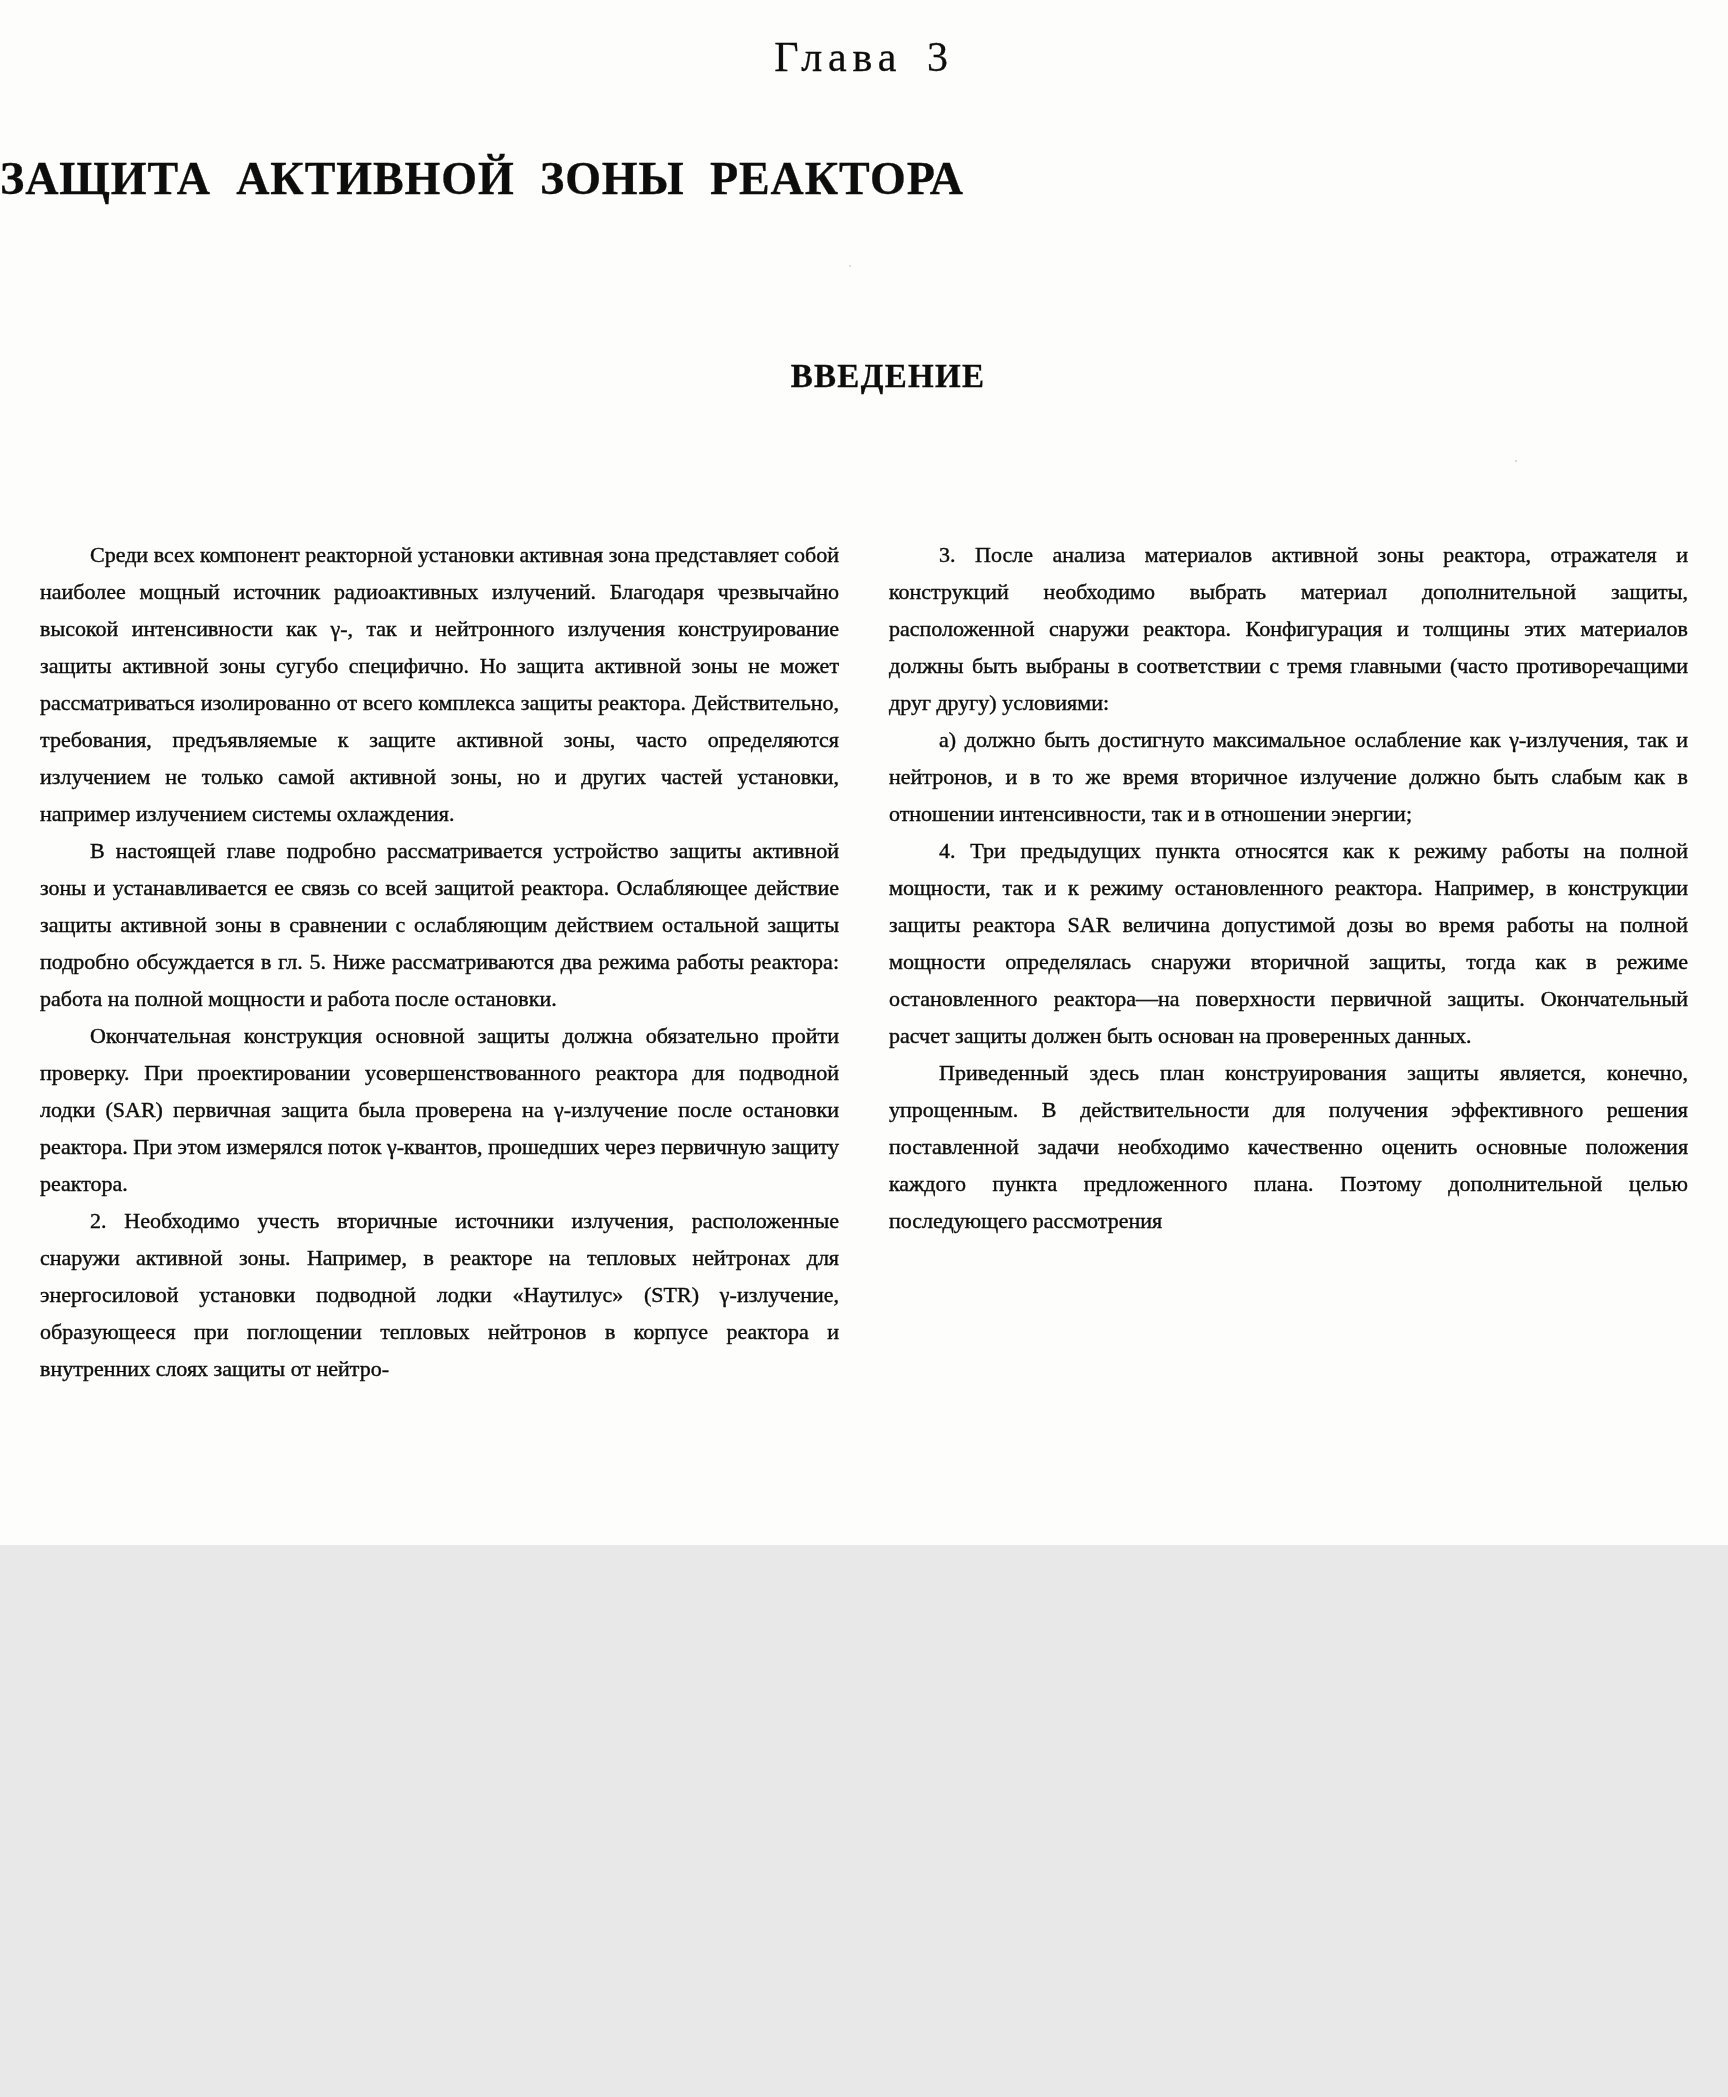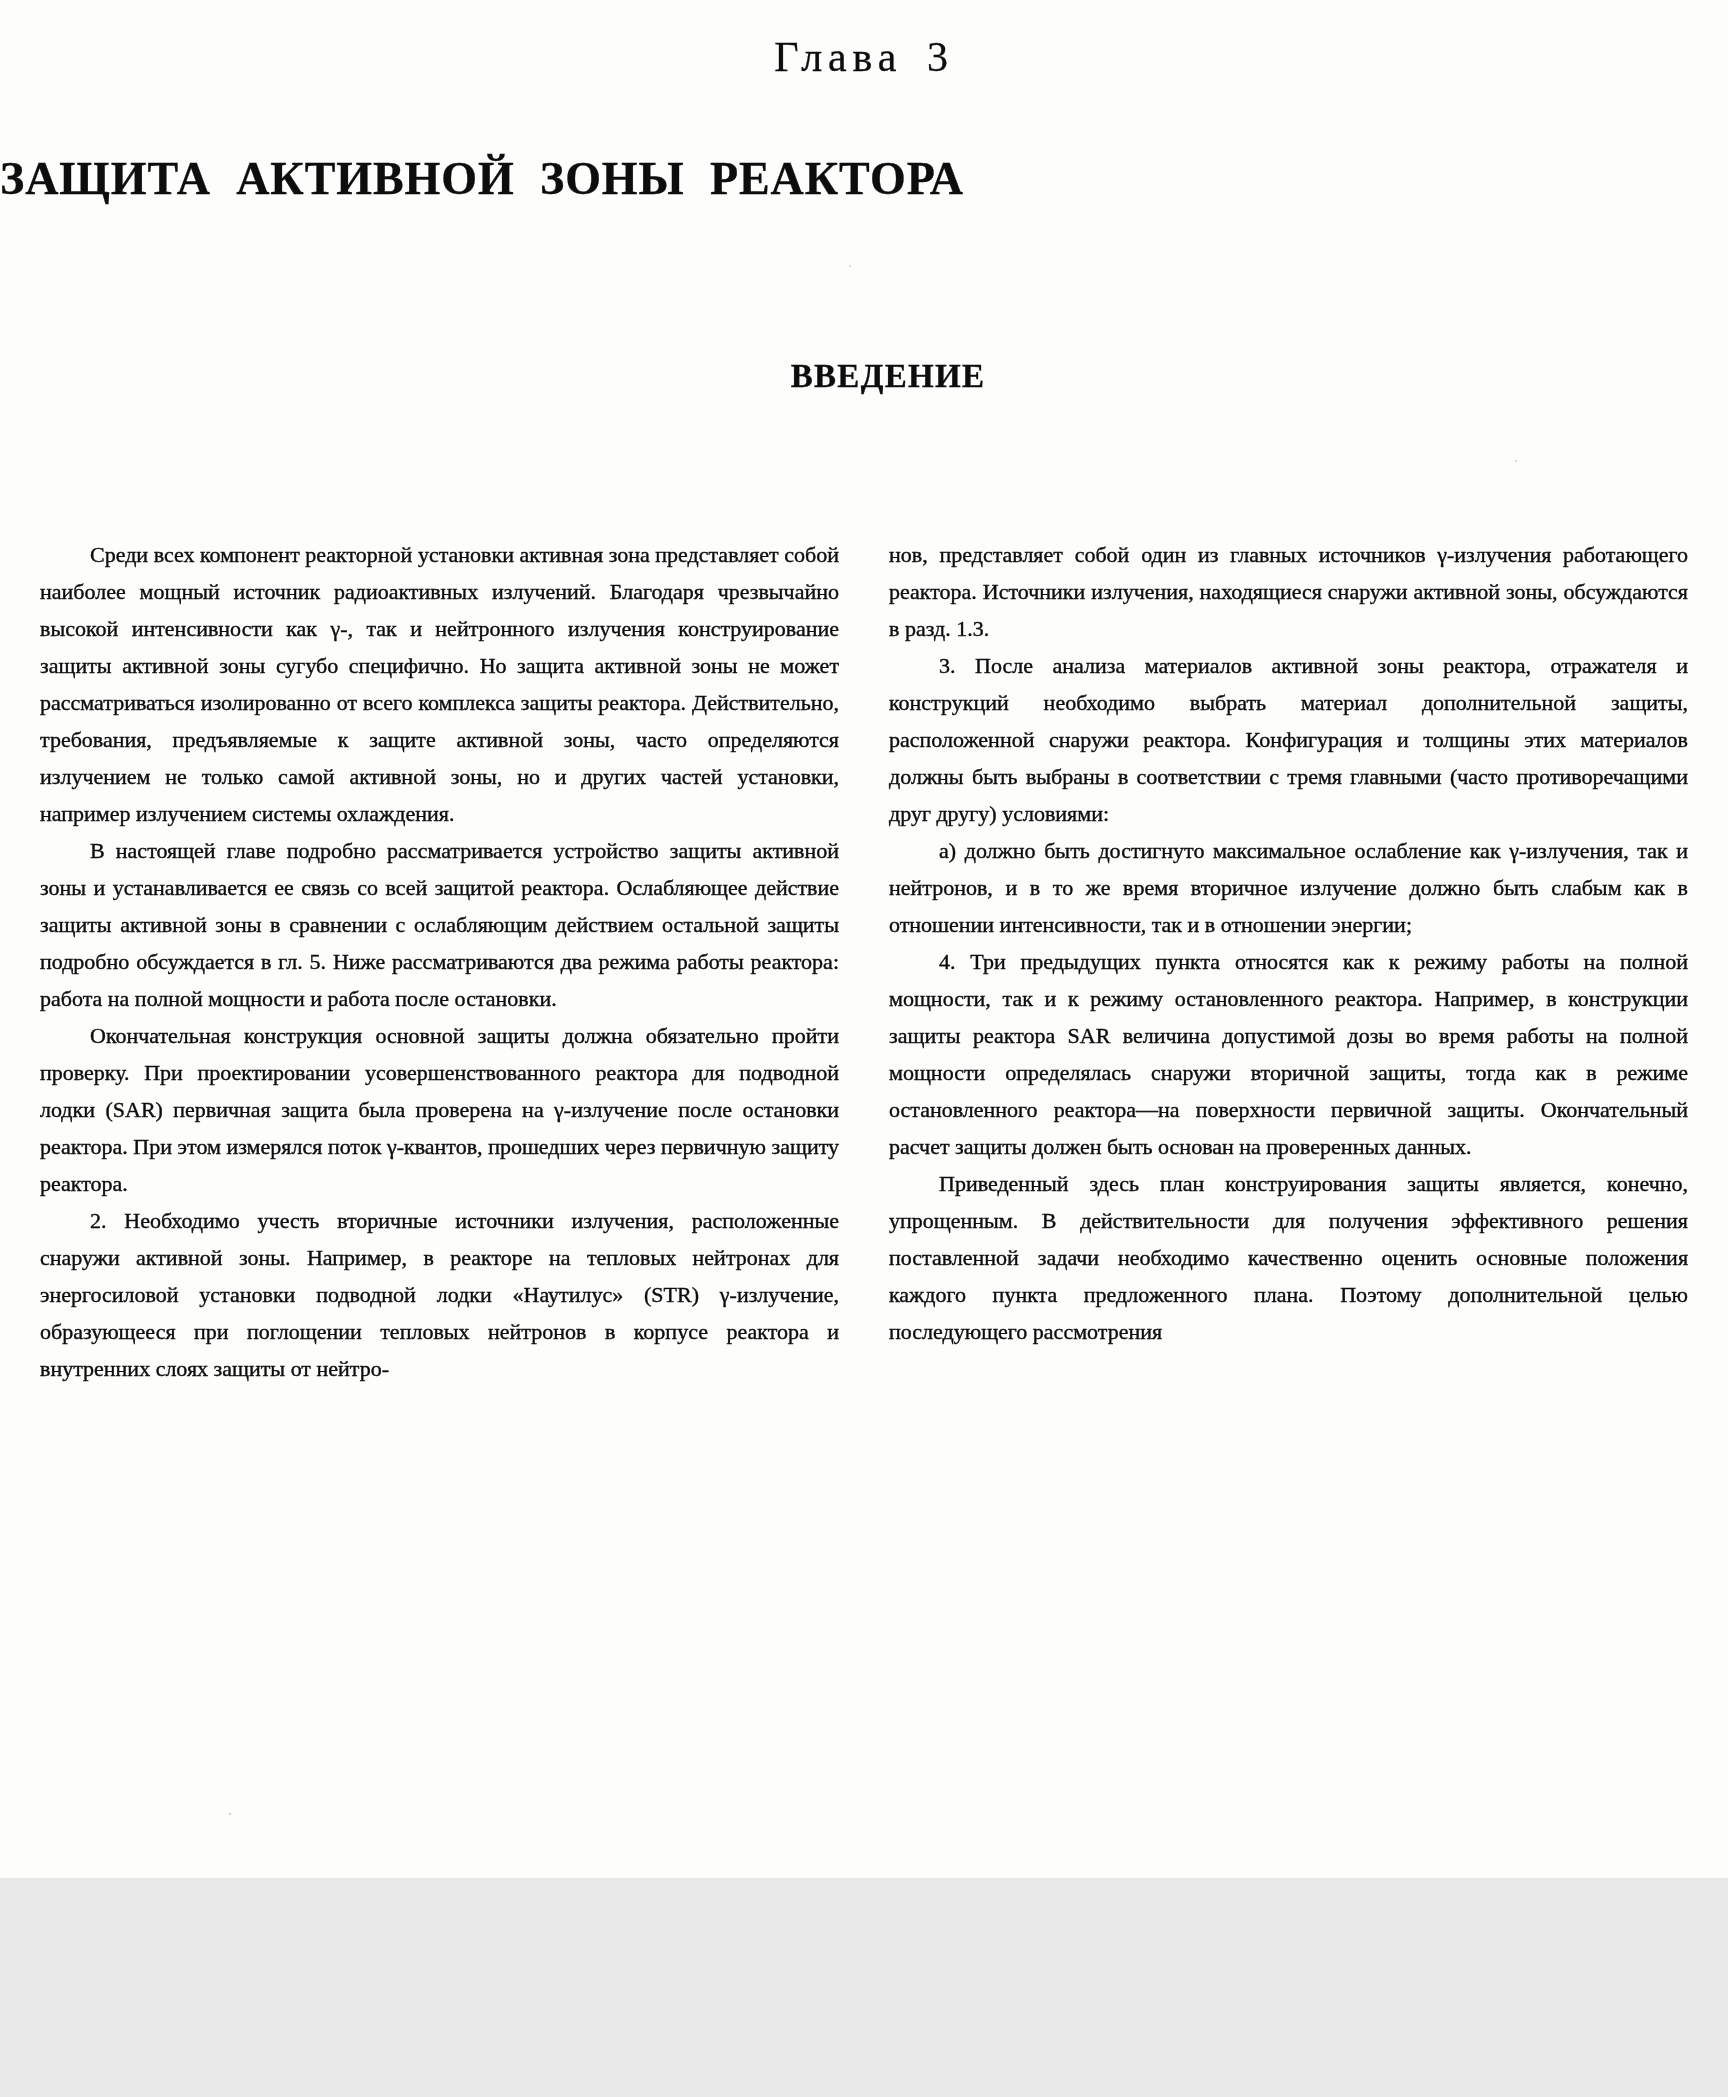--- a/index.html
+++ b/index.html
@@ -3,21 +3,21 @@
 <meta charset="utf-8">
 <style>
   html, body {
     margin: 0;
     padding: 0;
     background: #e8e8e8;
   }
   .page {
     position: relative;
     width: 1728px;
-    height: 1878px;
+    height: 1545px;
     margin: 0 auto;
     background:
       radial-gradient(circle at 230px 1814px, rgba(0,0,0,.18) 0.7px, transparent 1.4px),
       radial-gradient(circle at 1516px 461px, rgba(0,0,0,.15) 0.7px, transparent 1.4px),
       radial-gradient(circle at 850px 266px, rgba(0,0,0,.12) 0.7px, transparent 1.4px),
       #fdfdfc;
     color: #0d0d0d;
     font-family: "Liberation Serif", "DejaVu Serif", serif;
     overflow: hidden;
   }
@@ -86,21 +86,20 @@
   <div class="columns">
 
     <div class="col">
       <p>Среди всех компонент реакторной установки активная зона представляет собой наиболее мощный источник радиоактивных излучений. Благодаря чрезвычайно высокой интенсивности как γ-, так и нейтронного излучения конструирование защиты активной зоны сугубо специфично. Но защита активной зоны не может рассматриваться изолированно от всего комплекса защиты реактора. Действительно, требования, предъявляемые к защите активной зоны, часто определяются излучением не только самой активной зоны, но и других частей установки, например излучением системы охлаждения.</p>
       <p>В настоящей главе подробно рассматривается устройство защиты активной зоны и устанавливается ее связь со всей защитой реактора. Ослабляющее действие защиты активной зоны в сравнении с ослабляющим действием остальной защиты подробно обсуждается в гл. 5. Ниже рассматриваются два режима работы реактора: работа на полной мощности и работа после остановки.</p>
       <p>Окончательная конструкция основной защиты должна обязательно пройти проверку. При проектировании усовершенствованного реактора для подводной лодки (SAR) первичная защита была проверена на γ-излучение после остановки реактора. При этом измерялся поток γ-квантов, прошедших через первичную защиту реактора.</p>
       <p>2. Необходимо учесть вторичные источники излучения, расположенные снаружи активной зоны. Например, в реакторе на тепловых нейтронах для энергосиловой установки подводной лодки «Наутилус» (STR) γ-излучение, образующееся при поглощении тепловых нейтронов в корпусе реактора и внутренних слоях защиты от нейтро-</p>
     </div>
 
     <div class="col">
-      <p class="continuation">нов, представляет собой один из главных источников γ-излучения работающего реактора. Источники излучения, находящиеся снаружи активной зоны, обсуждаются в разд. 1.3.</p>
       <p>3. После анализа материалов активной зоны реактора, отражателя и конструкций необходимо выбрать материал дополнительной защиты, расположенной снаружи реактора. Конфигурация и толщины этих материалов должны быть выбраны в соответствии с тремя главными (часто противоречащими друг другу) условиями:</p>
       <p>а) должно быть достигнуто максимальное ослабление как γ-излучения, так и нейтронов, и в то же время вторичное излучение должно быть слабым как в отношении интенсивности, так и в отношении энергии;</p>
       <p>4. Три предыдущих пункта относятся как к режиму работы на полной мощности, так и к режиму остановленного реактора. Например, в конструкции защиты реактора SAR величина допустимой дозы во время работы на полной мощности определялась снаружи вторичной защиты, тогда как в режиме остановленного реактора—на поверхности первичной защиты. Окончательный расчет защиты должен быть основан на проверенных данных.</p>
       <p>Приведенный здесь план конструирования защиты является, конечно, упрощенным. В действительности для получения эффективного решения поставленной задачи необходимо качественно оценить основные положения каждого пункта предложенного плана. Поэтому дополнительной целью последующего рассмотрения</p>
     </div>
 
   </div>
 
 </div>
 

